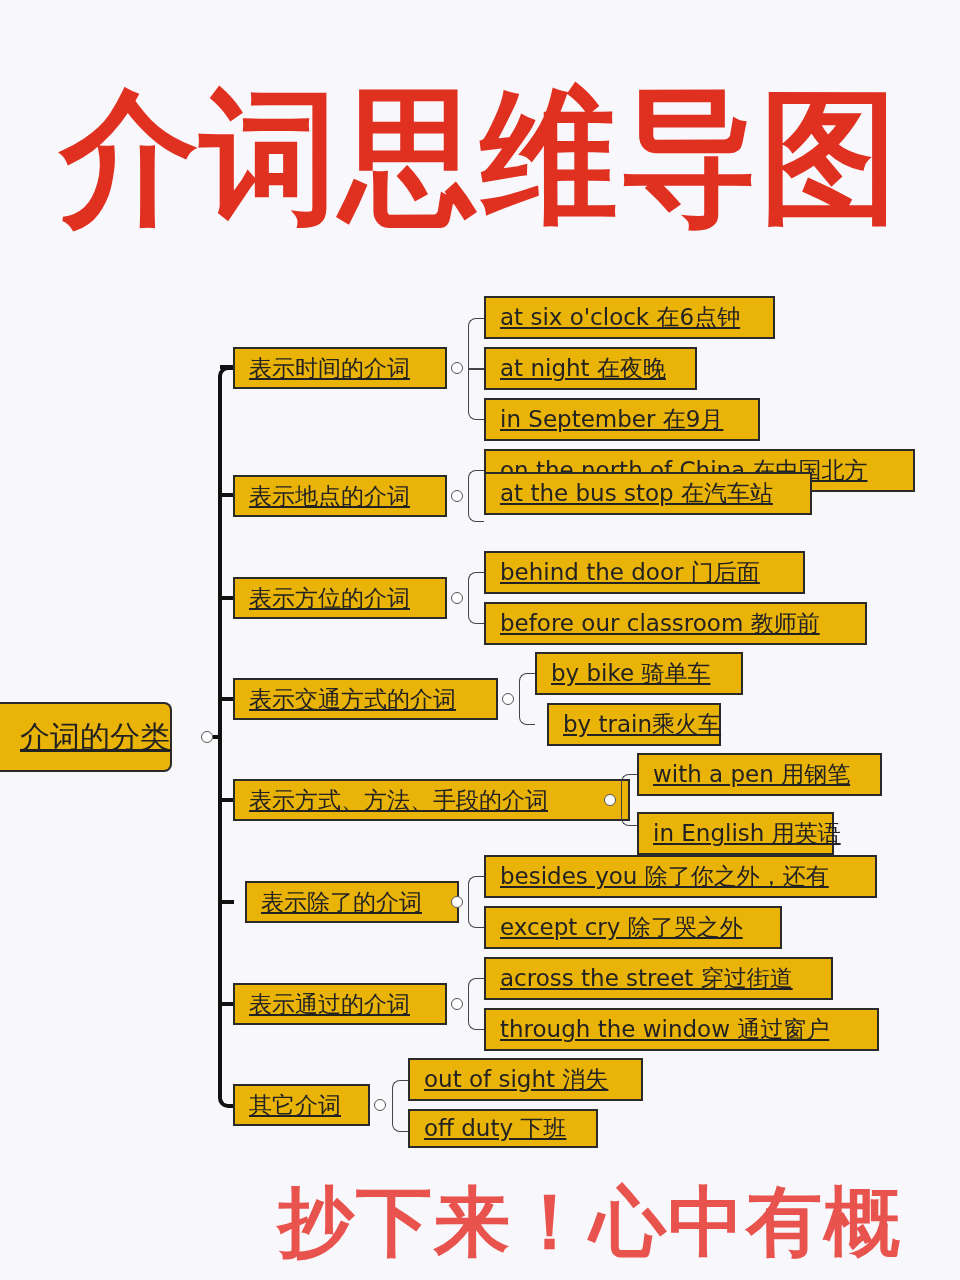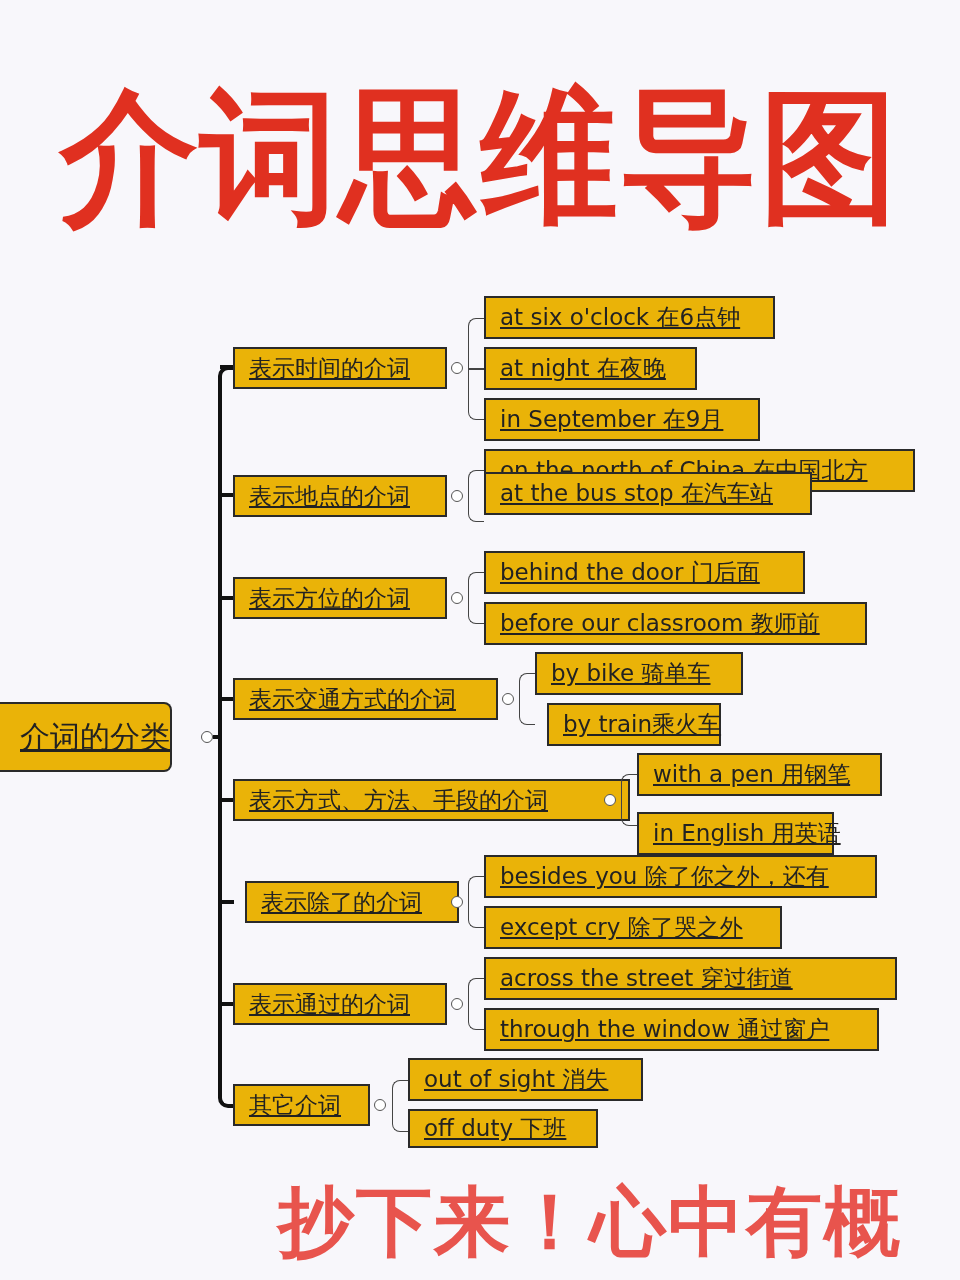--- a/index.html
+++ b/index.html
@@ -108,21 +108,21 @@
 <div class="box" style="left:484px;top:906px;width:298px;height:43px;">
     <span>except cry 除了哭之外</span>
   </div>
 
 <div class="tick" style="left:220px;top:1002px;width:14px;"></div>
 <div class="box" style="left:233px;top:983px;width:214px;height:42px;">
     <span>表示通过的介词</span>
   </div>
 <div class="circle" style="left:451px;top:998px;"></div>
 <div class="bracket" style="left:468px;top:978px;width:16px;height:52px;"></div>
-<div class="box" style="left:484px;top:957px;width:413px;height:43px;">
+<div class="box" style="left:484px;top:957px;width:349px;height:43px;">
     <span>across the street 穿过街道</span>
   </div>
 <div class="box" style="left:484px;top:1008px;width:395px;height:43px;">
     <span>through the window 通过窗户</span>
   </div>
 
 <div class="box" style="left:233px;top:1084px;width:137px;height:42px;">
     <span>其它介词</span>
   </div>
 <div class="circle" style="left:374px;top:1099px;"></div>

